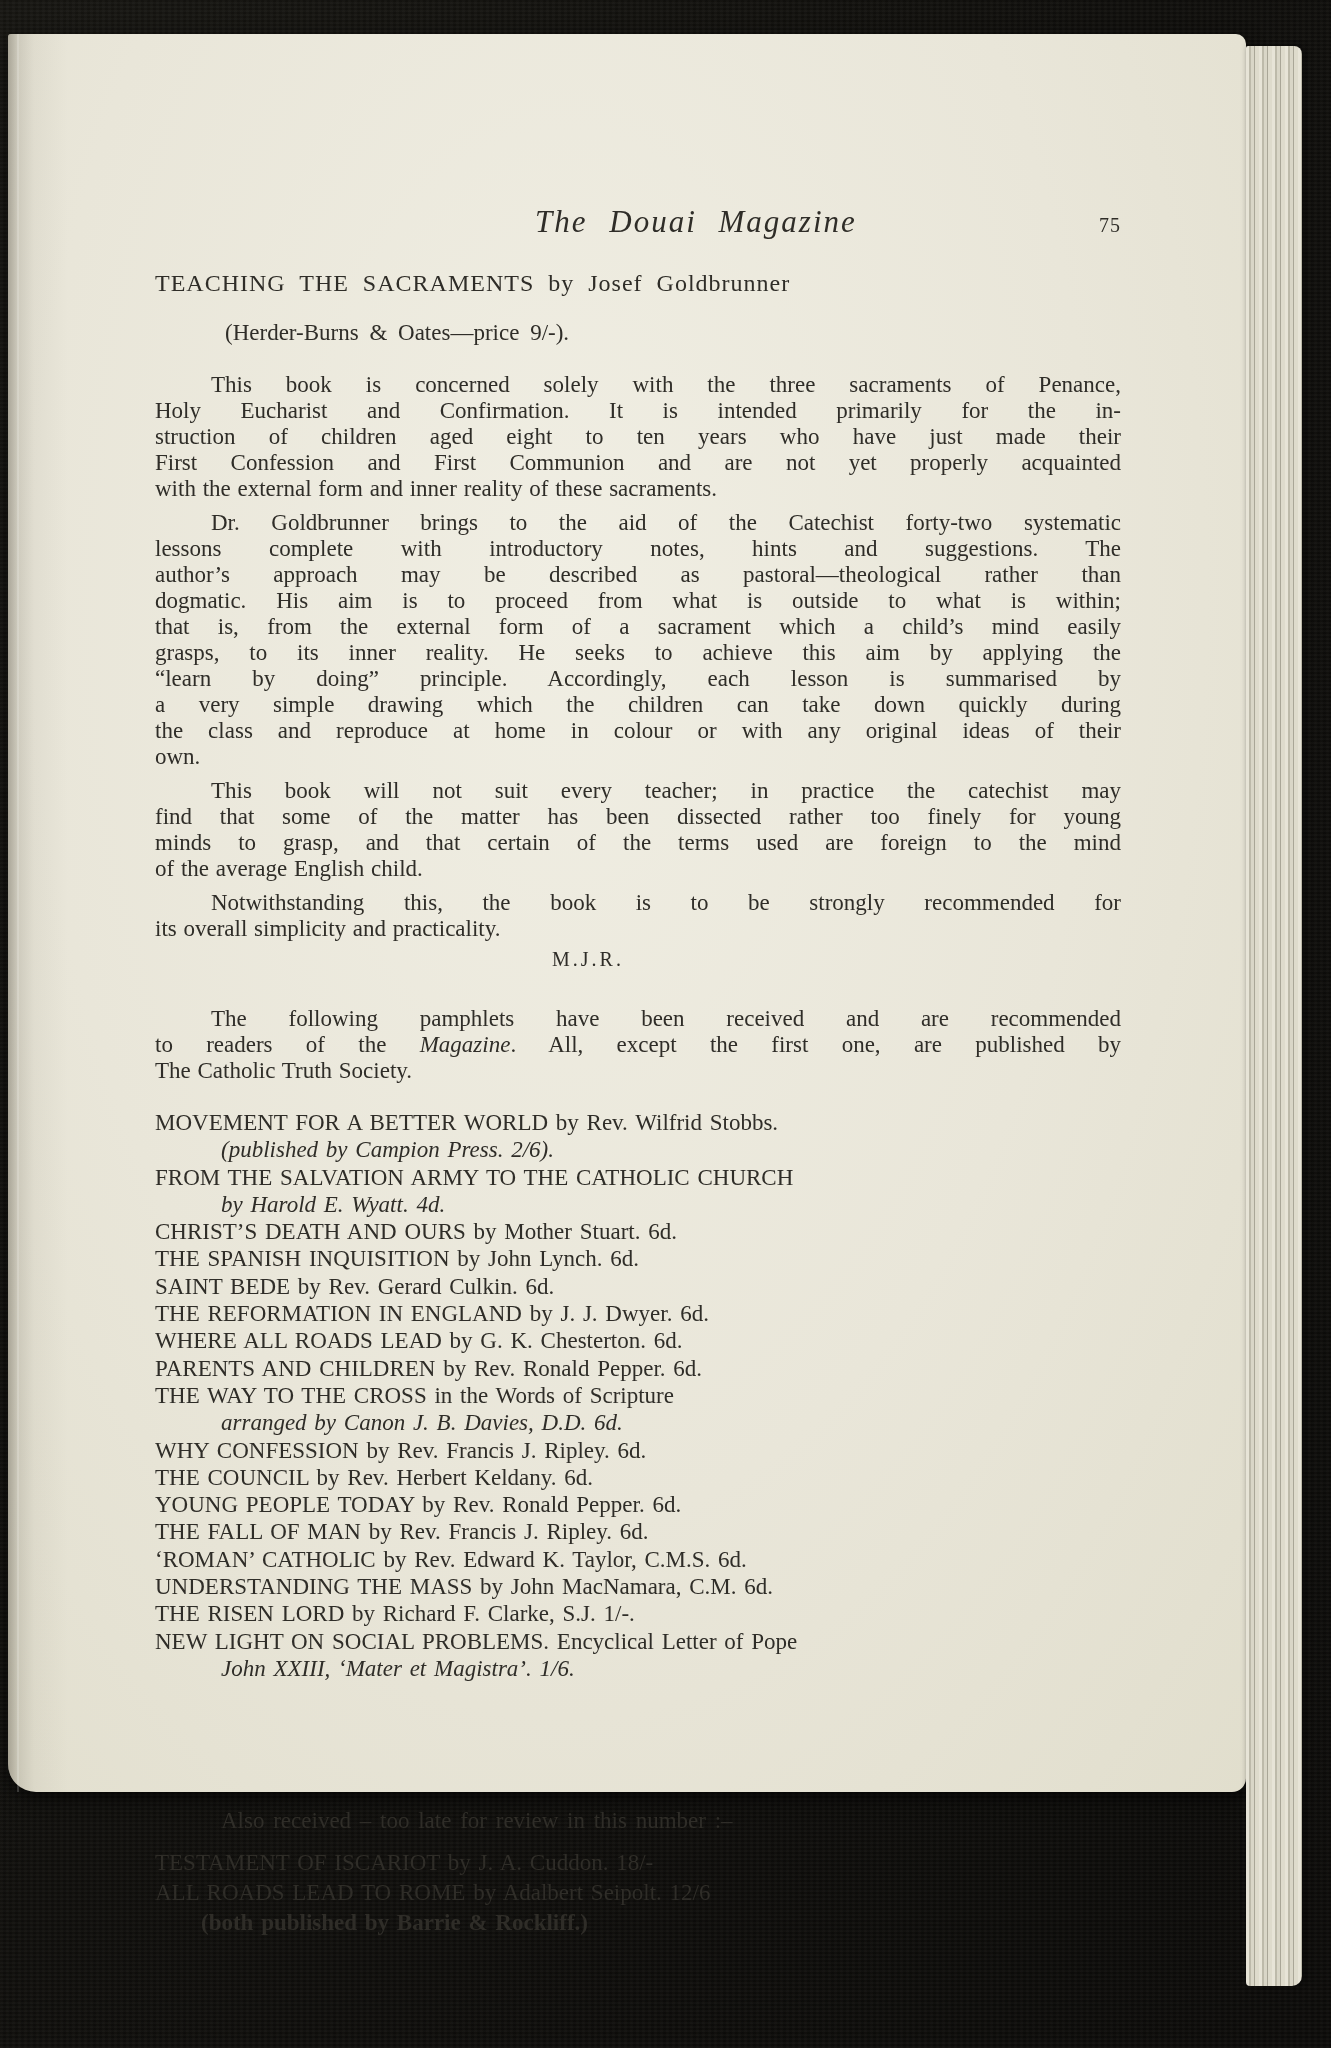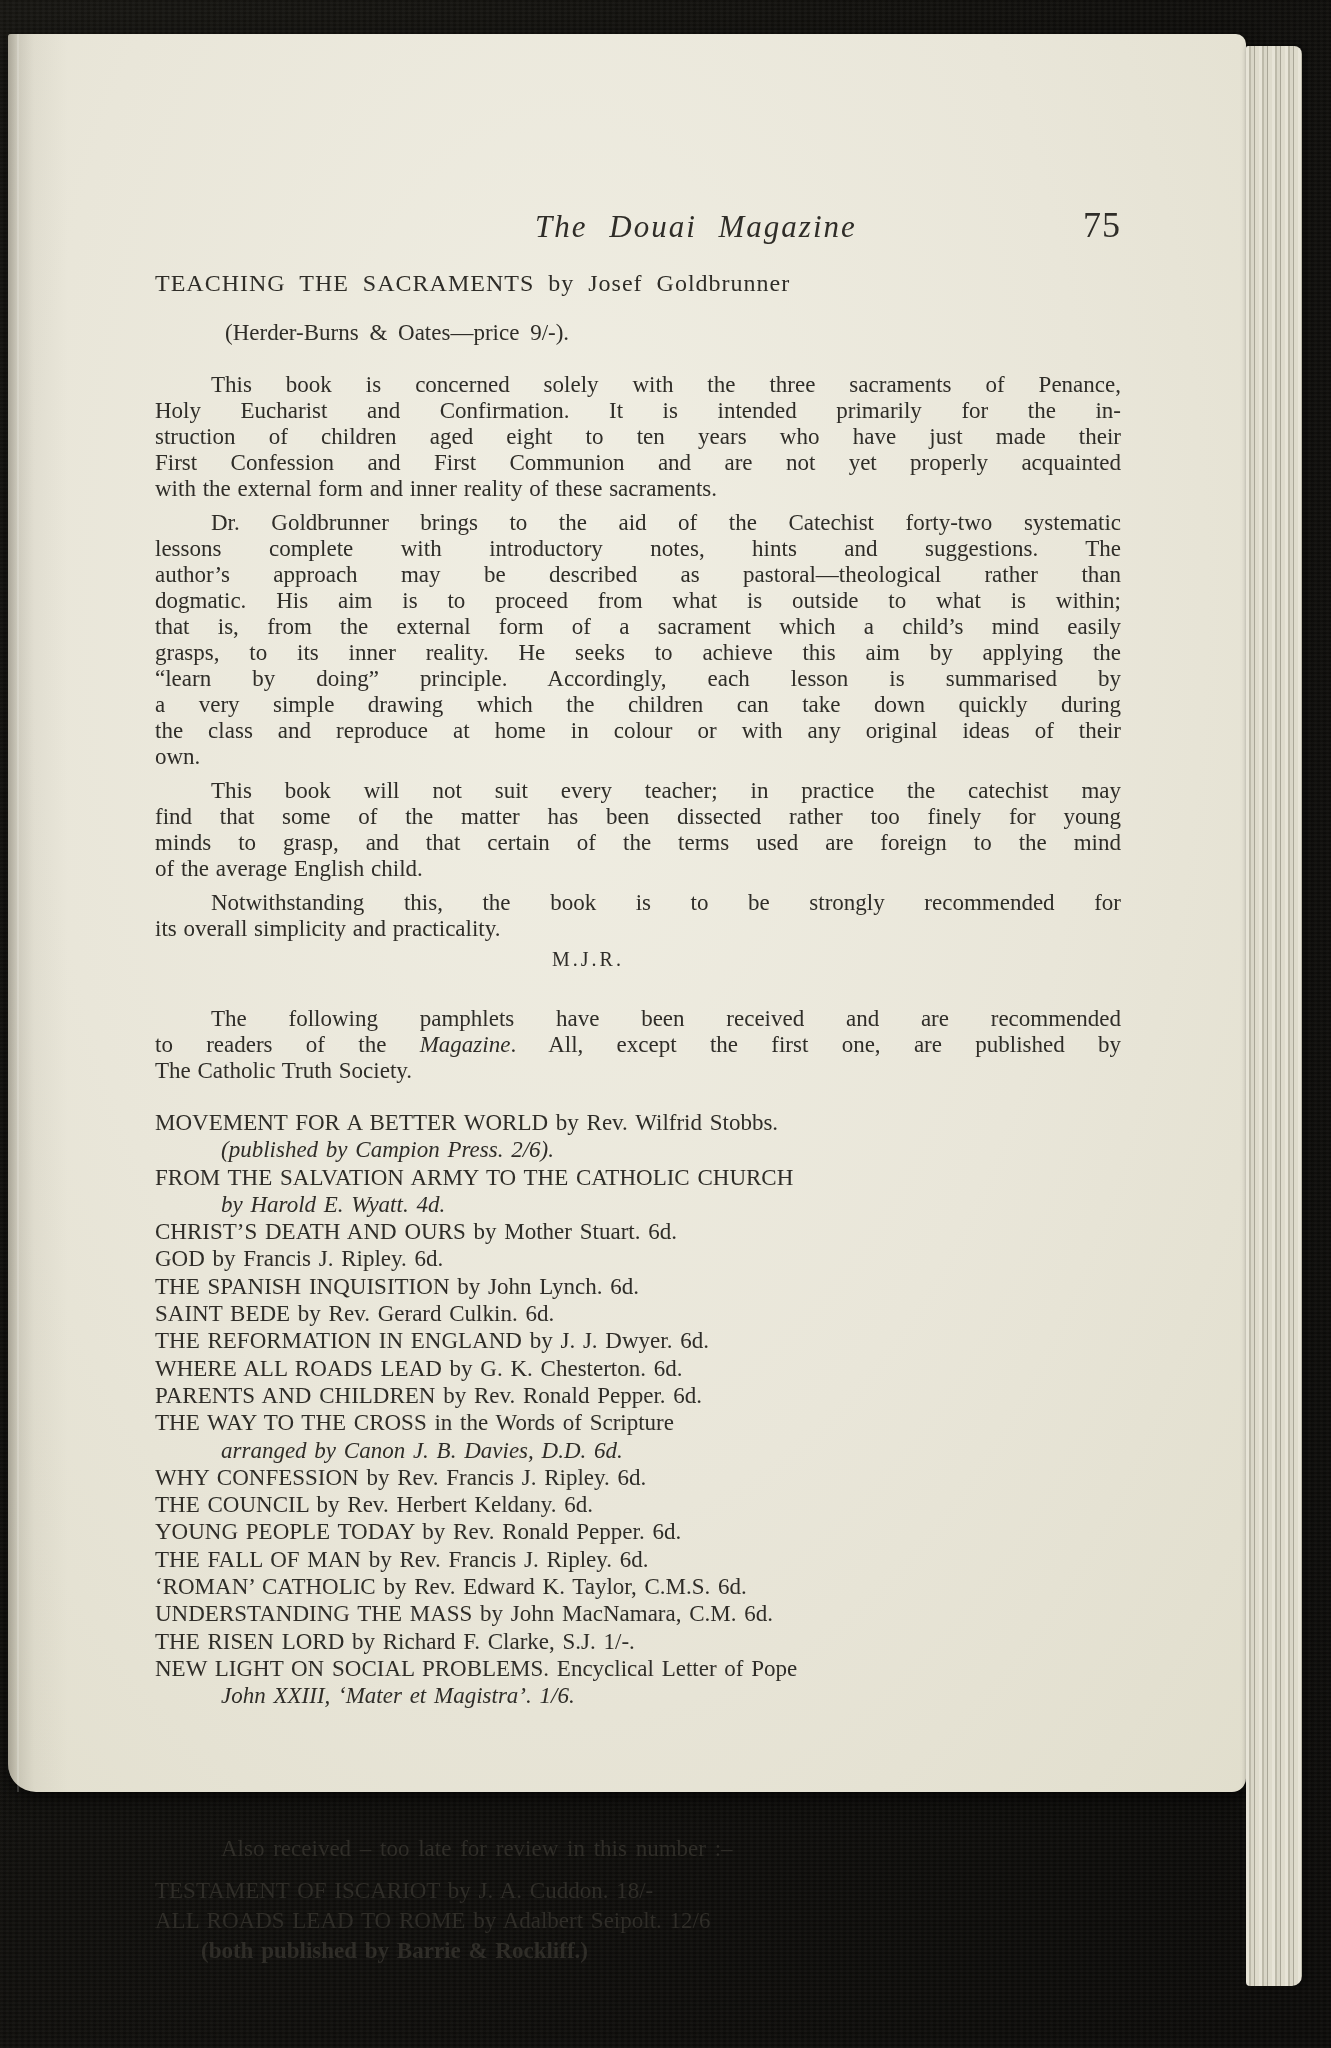--- a/index.html
+++ b/index.html
@@ -31,21 +31,21 @@
     background:repeating-linear-gradient(90deg,
       #e7e4d7 0 3px, #bdbaaa 3px 5px, #d9d6c7 5px 8px, #a9a697 8px 9px, #dedbcc 9px 13px);
     border-radius:2px 8px 10px 4px;
     box-shadow:2px 0 6px rgba(0,0,0,.55);
   }
   .content{position:absolute;left:147px;top:0;width:966px;color:#2f2d28;}
 
   .header-row{display:flex;justify-content:space-between;align-items:baseline;
     margin-top:170px;padding-left:380px;height:36px;}
   .journal-title{font-style:italic;font-size:31px;letter-spacing:2px;word-spacing:12px;}
-  .page-number{font-size:36px;letter-spacing:1px;}
+  .page-number{font-size:20px;letter-spacing:1px;}
 
   .review-heading{margin-top:28px;font-size:24px;letter-spacing:1px;word-spacing:7px;line-height:30px;}
   .imprint{margin-top:20px;padding-left:70px;font-size:23px;word-spacing:5px;line-height:30px;}
 
   .para{margin-top:8px;}
   .para.first{margin-top:24px;}
   .jline{font-size:23px;line-height:26px;text-align:justify;text-align-last:justify;word-spacing:1px;}
   .jlast{text-align-last:left;}
   .ind{text-indent:56px;}
 
@@ -117,21 +117,20 @@
       <div class="jline"><span>to readers of the </span><span class="it">Magazine</span><span>.  All, except the first one, are published by</span></div>
       <div class="jline jlast">The Catholic Truth Society.</div>
     </div>
 
     <div class="pamphlet-list">
       <div class="pl-line">MOVEMENT FOR A BETTER WORLD by Rev. Wilfrid Stobbs.</div>
       <div class="pl-line cont">(published by Campion Press.  2/6).</div>
       <div class="pl-line">FROM THE SALVATION ARMY TO THE CATHOLIC CHURCH</div>
       <div class="pl-line cont">by Harold E. Wyatt.  4d.</div>
       <div class="pl-line">CHRIST’S DEATH AND OURS by Mother Stuart.  6d.</div>
-      <div class="pl-line">GOD by Francis J. Ripley.  6d.</div>
       <div class="pl-line">THE SPANISH INQUISITION by John Lynch.  6d.</div>
       <div class="pl-line">SAINT BEDE by Rev. Gerard Culkin.  6d.</div>
       <div class="pl-line">THE REFORMATION IN ENGLAND by J. J. Dwyer.  6d.</div>
       <div class="pl-line">WHERE ALL ROADS LEAD by G. K. Chesterton.  6d.</div>
       <div class="pl-line">PARENTS AND CHILDREN by Rev. Ronald Pepper.  6d.</div>
       <div class="pl-line">THE WAY TO THE CROSS in the Words of Scripture</div>
       <div class="pl-line cont">arranged by Canon J. B. Davies, D.D.  6d.</div>
       <div class="pl-line">WHY CONFESSION by Rev. Francis J. Ripley.  6d.</div>
       <div class="pl-line">THE COUNCIL by Rev. Herbert Keldany.  6d.</div>
       <div class="pl-line">YOUNG PEOPLE TODAY by Rev. Ronald Pepper.  6d.</div>

